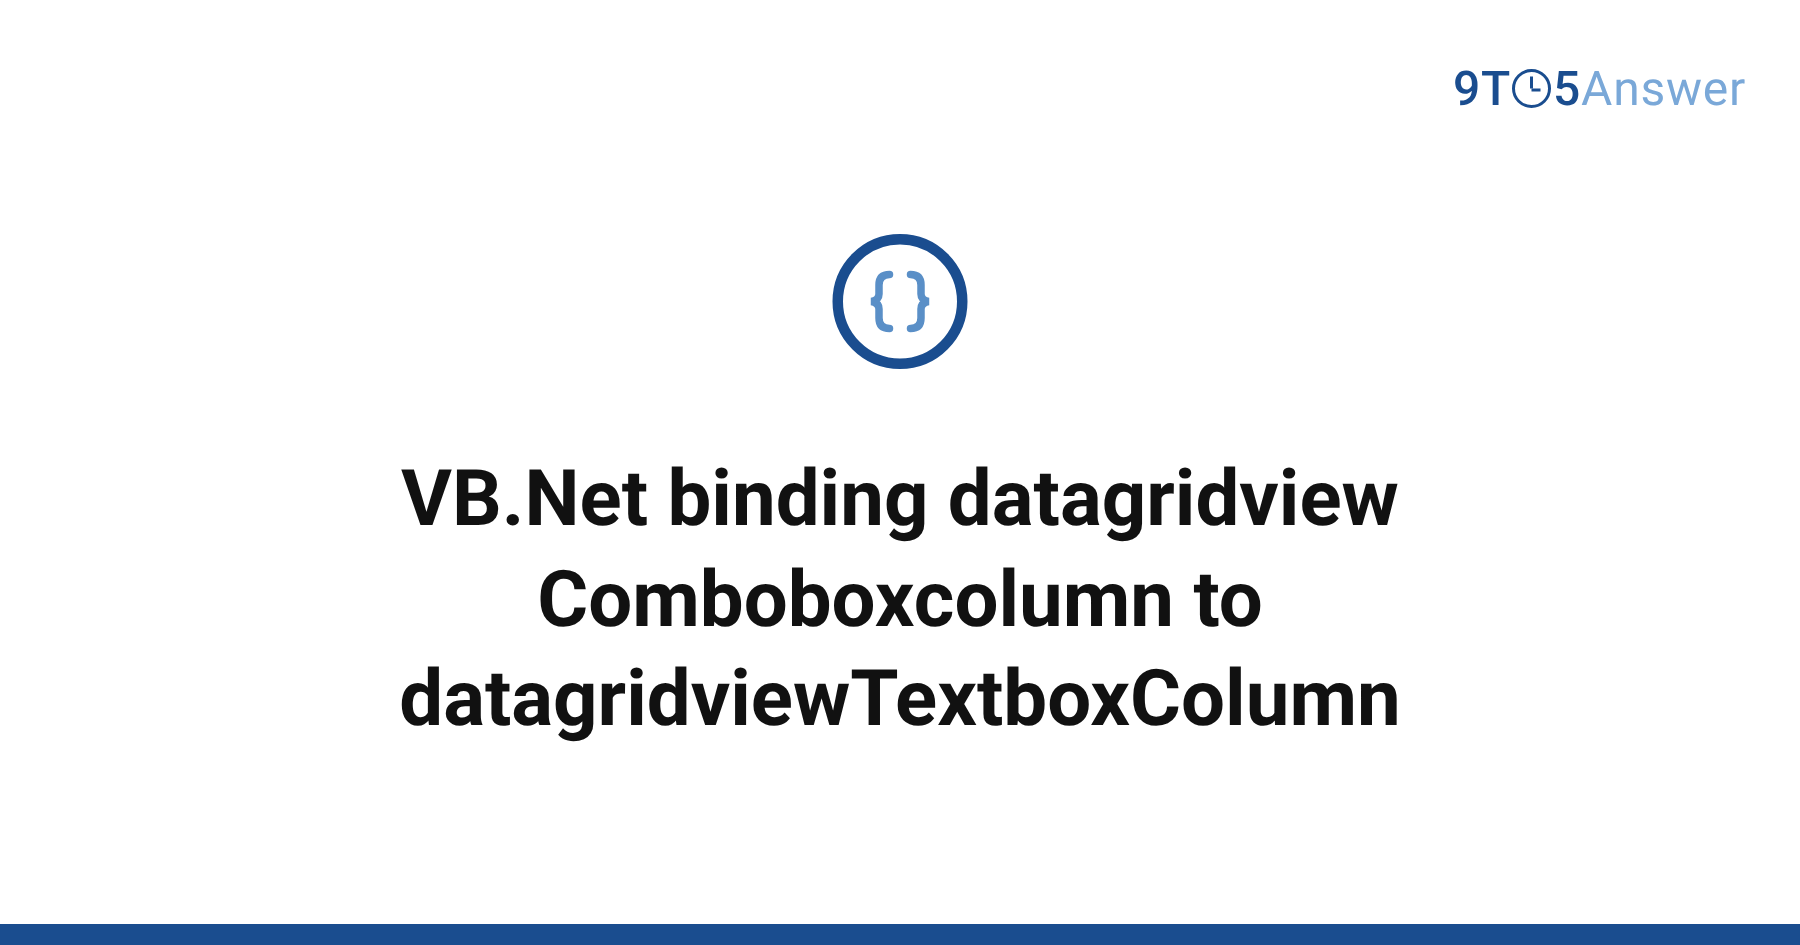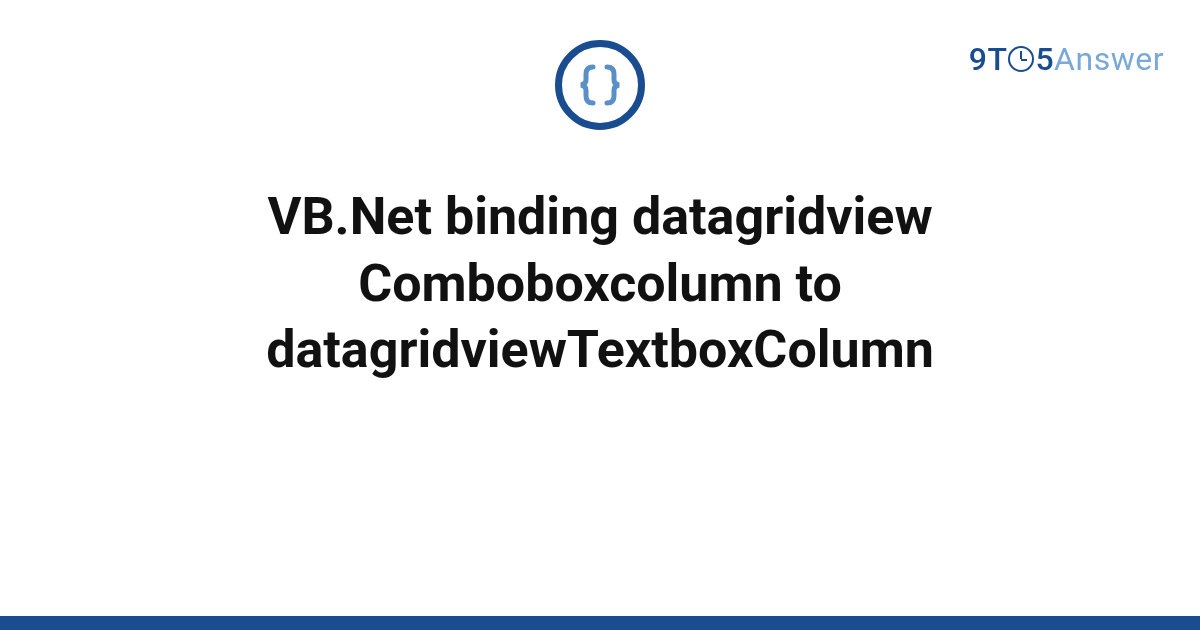--- a/index.html
+++ b/index.html
@@ -69,20 +69,21 @@
     }
     .content {
       position: absolute;
       top: 0;
       left: 0;
       right: 0;
       bottom: 14px;
       display: flex;
       flex-direction: column;
       align-items: center;
+      justify-content: center;
       gap: 54px;
       padding-top: 40px;
     }
     .badge-icon {
       width: 90px;
       height: 90px;
       border: 7px solid #1a4d8f;
       border-radius: 50%;
       display: flex;
       align-items: center;

